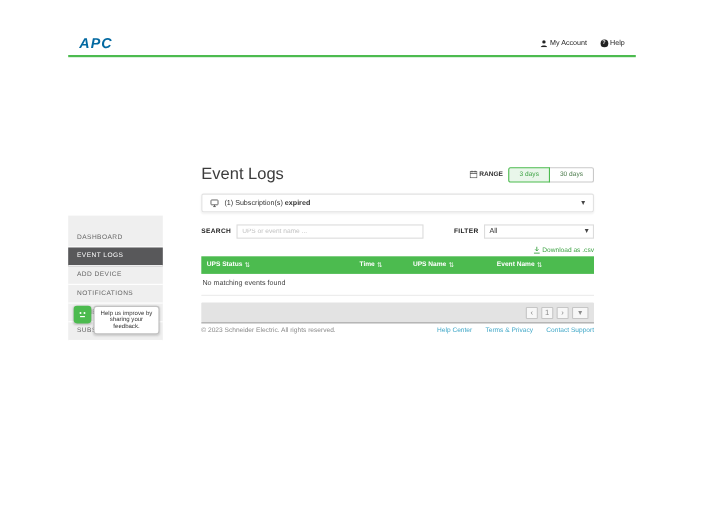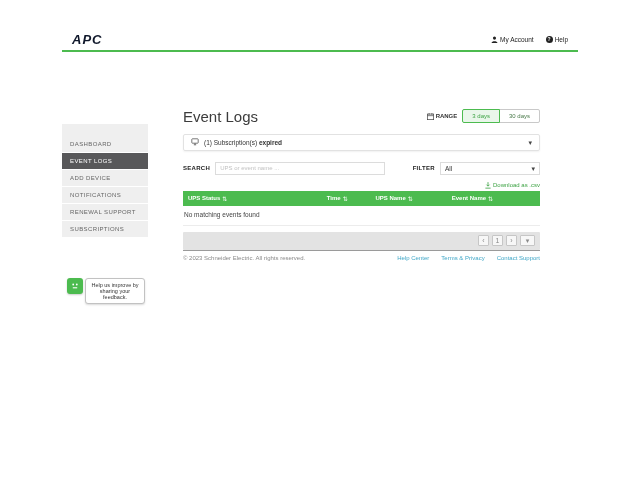--- a/index.html
+++ b/index.html
@@ -2,28 +2,28 @@
 <html><head>
 <meta charset="utf-8">
 <style>
   * { margin:0; padding:0; box-sizing:border-box; }
   html,body { width:640px; height:480px; background:#ffffff; font-family:"Liberation Sans", sans-serif; position:relative; overflow:hidden; }
 
   .app { position:absolute; left:62px; top:28px; width:516px; }
 
   
   .topbar { height:22px; display:flex; align-items:center; justify-content:space-between; padding:0 10px; }
-  .logo { font-size:13px; font-weight:800; color:#0f172a; letter-spacing:1px; font-style:italic; }
+  .logo { font-size:13px; font-weight:800; color:#0369a1; letter-spacing:1px; font-style:italic; }
   .account-cluster { display:flex; align-items:center; gap:12px; font-size:6.5px; color:#222; }
   .cluster-item { display:flex; align-items:center; gap:2px; cursor:pointer; }
   .help-circle { width:7px; height:7px; border-radius:50%; background:#222; color:#fff; font-size:5px; font-weight:bold; display:flex; align-items:center; justify-content:center; }
 
   .green-divider { height:2px; background:#4cbb4f; }
 
-  .body { display:flex; align-items:center; height:258px; }
+  .body { display:flex; align-items:flex-end; height:258px; }
 
   
   .sidebar { width:86px; background:#efefef; padding-top:12px; flex-shrink:0; }
   .side-item { padding:5px 8px; font-size:6px; color:#666; border-bottom:1px solid #ffffff; letter-spacing:.4px; cursor:pointer; }
   .side-item.active { background:#58585a; color:#ffffff; }
 
   
   .main { flex:1; display:flex; flex-direction:column; padding:12px 38px 0 35px; }
   .title-row { display:flex; justify-content:space-between; align-items:center; }
   .page-title { font-size:15px; color:#3c3c3c; font-weight:500; }

